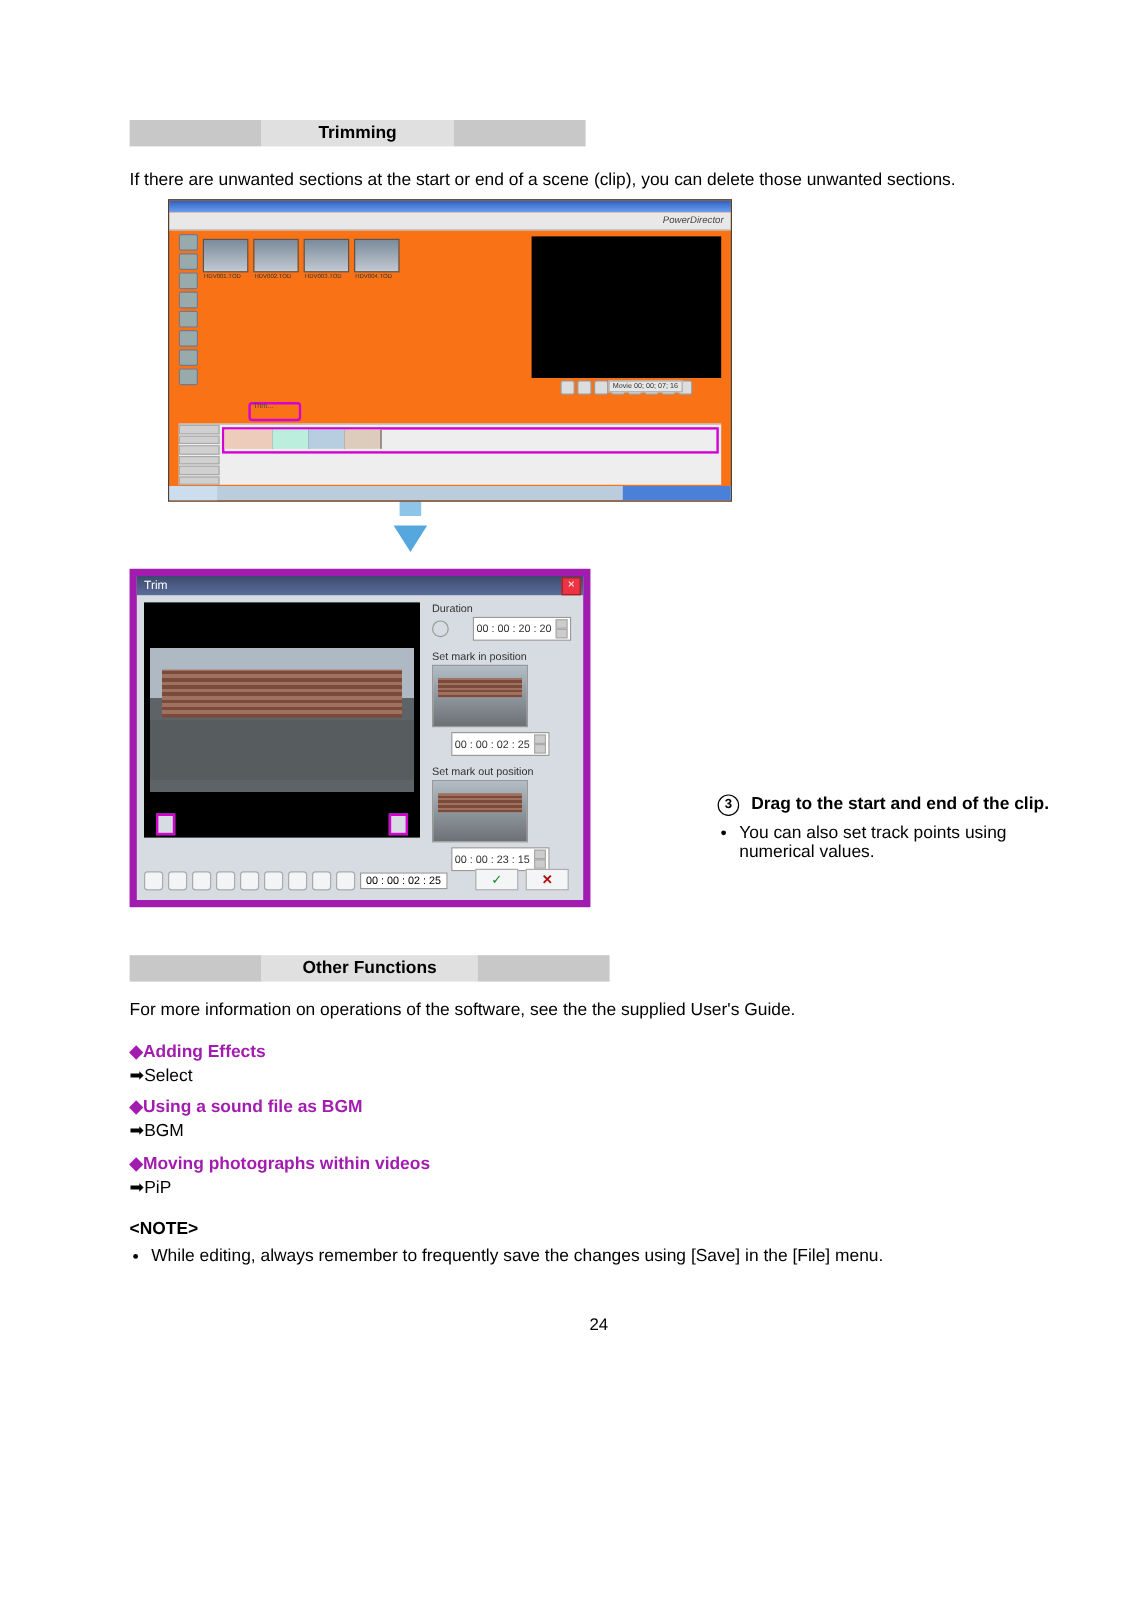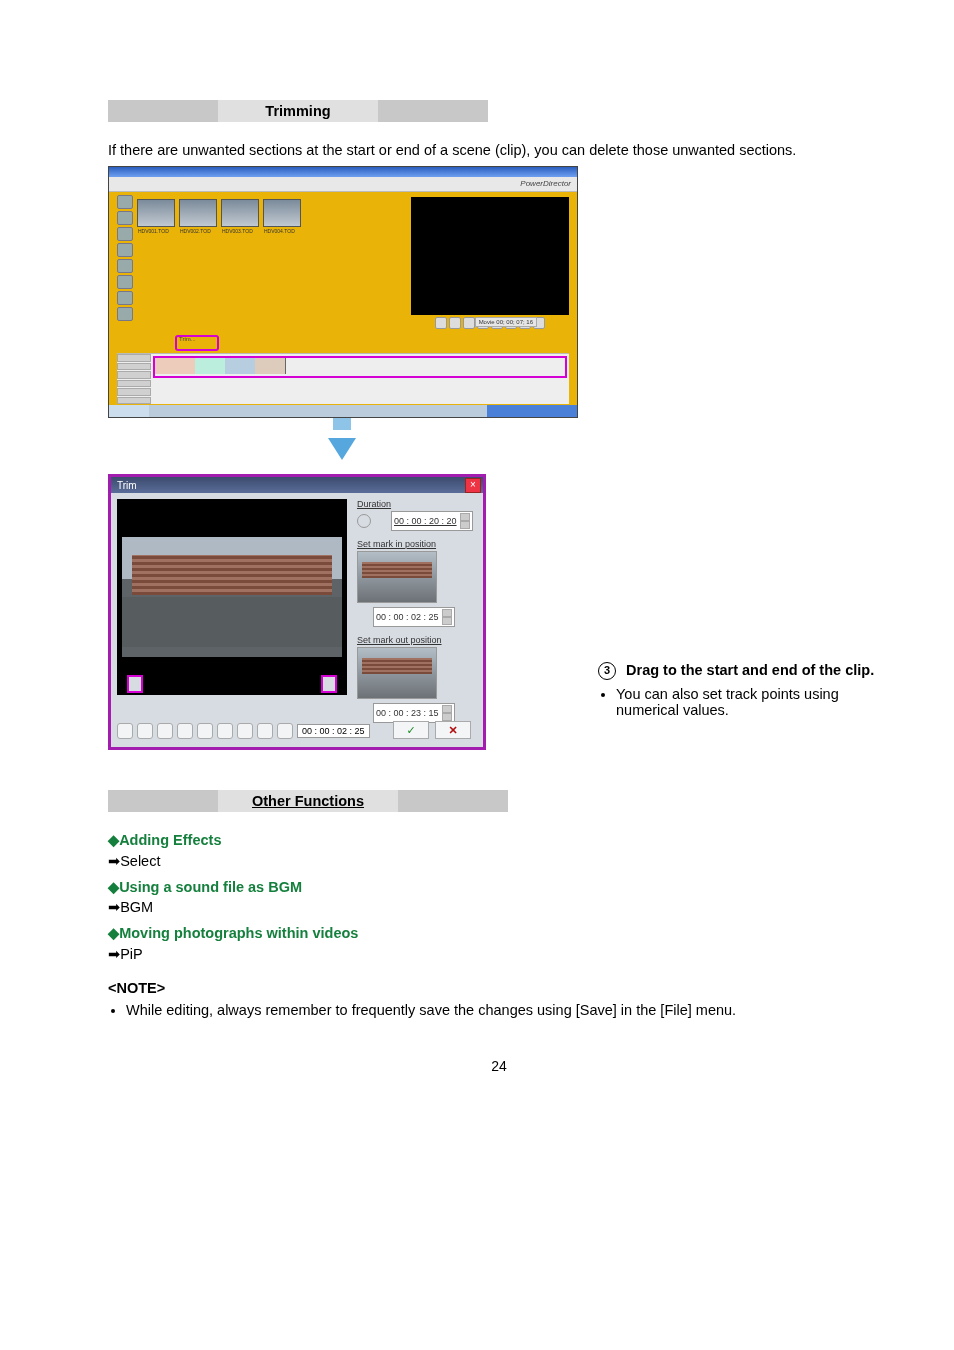--- a/index.html
+++ b/index.html
@@ -28,23 +28,24 @@
     display: flex;
     align-items: flex-start;
     gap: 22px;
   }
   .row .left { flex: 0 0 468px; }
   .row .right { flex: 1; }
   .shot-editor {
     width: 468px;
     height: 250px;
     border: 1px solid #444;
-    background: #eab308;
+    background: #f97316;
     position: relative;
     overflow: hidden;
+    margin-left: 32px;
   }
   .shot-editor .titlebar {
     height: 10px; background: linear-gradient(#2a5fbf,#6ea0f0);
   }
   .shot-editor .topstrip {
     height: 14px; background: #e8e8e8; border-bottom: 1px solid #bbb;
   }
   .shot-editor .appname {
     position: absolute; right: 6px; top: 12px; font-size: 8px; font-style: italic; color: #444;
   }
@@ -123,21 +124,21 @@
     margin: 8px auto;
   }
   .arrow-shaft {
     width: 18px; height: 12px; background: #8fc4e9; margin: 0 auto;
   }
 
   .trim-dialog {
     width: 372px;
     height: 270px;
     background: #d7dbe2;
-    border: 3px solid #a21caf;
+    border: 6px solid #a21caf;
     position: relative;
     margin-top: 6px;
   }
   .trim-dialog .tbar {
     height: 16px;
     background: linear-gradient(#3c4b6e,#5a6d99);
     color: #fff;
     font-size: 10px;
     padding-left: 6px;
     display: flex; align-items: center;
@@ -172,21 +173,21 @@
     position: absolute; bottom: 2px; width: 12px; height: 14px;
     border: 2px solid #d400d4;
     background: #d7dbe2;
   }
   .trim-dialog .videoarea .marker-left { left: 10px; }
   .trim-dialog .videoarea .marker-right { right: 10px; }
   .trim-dialog .sidecol {
     position: absolute; right: 6px; top: 22px; width: 120px;
     font-size: 9px; color: #333;
   }
-  .trim-dialog .sidecol .grp { margin-bottom: 8px; text-decoration: underline; }
+  .trim-dialog .sidecol .grp { margin-bottom: 8px; }
   .trim-dialog .sidecol .dur-row {
     display: flex; align-items: center; gap: 4px; margin-top: 2px;
   }
   .trim-dialog .sidecol .dur-row .clock {
     width: 12px; height: 12px; border: 1px solid #999; border-radius: 50%;
   }
   .trim-dialog .sidecol .spin {
     display: inline-flex; align-items: center;
     background: #fff; border: 1px solid #999; font-size: 9px;
     padding: 1px 2px;
@@ -224,21 +225,21 @@
     text-align: center;
     line-height: 15px;
     font-size: 11px;
     margin-right: 6px;
     vertical-align: 1px;
   }
   .step { font-weight: bold; margin: 6px 0; }
   .step-note { list-style: disc; margin: 4px 0 0 18px; padding: 0; }
   .step-note li { margin-bottom: 3px; }
 
-  .link { color: #15803d; font-weight: bold; }
+  .link { color: #a21caf; font-weight: bold; }
   .arrowchar { font-family: "Segoe UI Symbol", Arial; }
   .pagenum { text-align: center; margin-top: 40px; font-size: 14px; }
 </style>
 </head>
 <body>
 
 <div class="page">
 
   <div class="hdr-band">
     <div class="seg-a"></div>
@@ -409,24 +410,25 @@
       <ul class="step-note">
         <li>You can also set track points using numerical values.</li>
       </ul>
     </div>
   </div>
 
   <div style="height:40px;"></div>
 
   <div class="hdr-band">
     <div class="seg-a"></div>
-    <div class="seg-b" style="flex-basis:180px;text-decoration:underline;">Other Functions</div>
+    <div class="seg-b" style="flex-basis:180px;">Other Functions</div>
     <div class="seg-c"></div>
   </div>
 
+  <p style="margin-top:-4px;">For more information on operations of the software, see the the supplied User's Guide.</p>
 
   <p style="margin-top:14px;">
     <span class="link">◆Adding Effects</span><br>
     <span class="arrowchar">➡Select</span>
   </p>
 
   <p>
     <span class="link">◆Using a sound file as BGM</span><br>
     <span class="arrowchar">➡BGM</span>
   </p>

